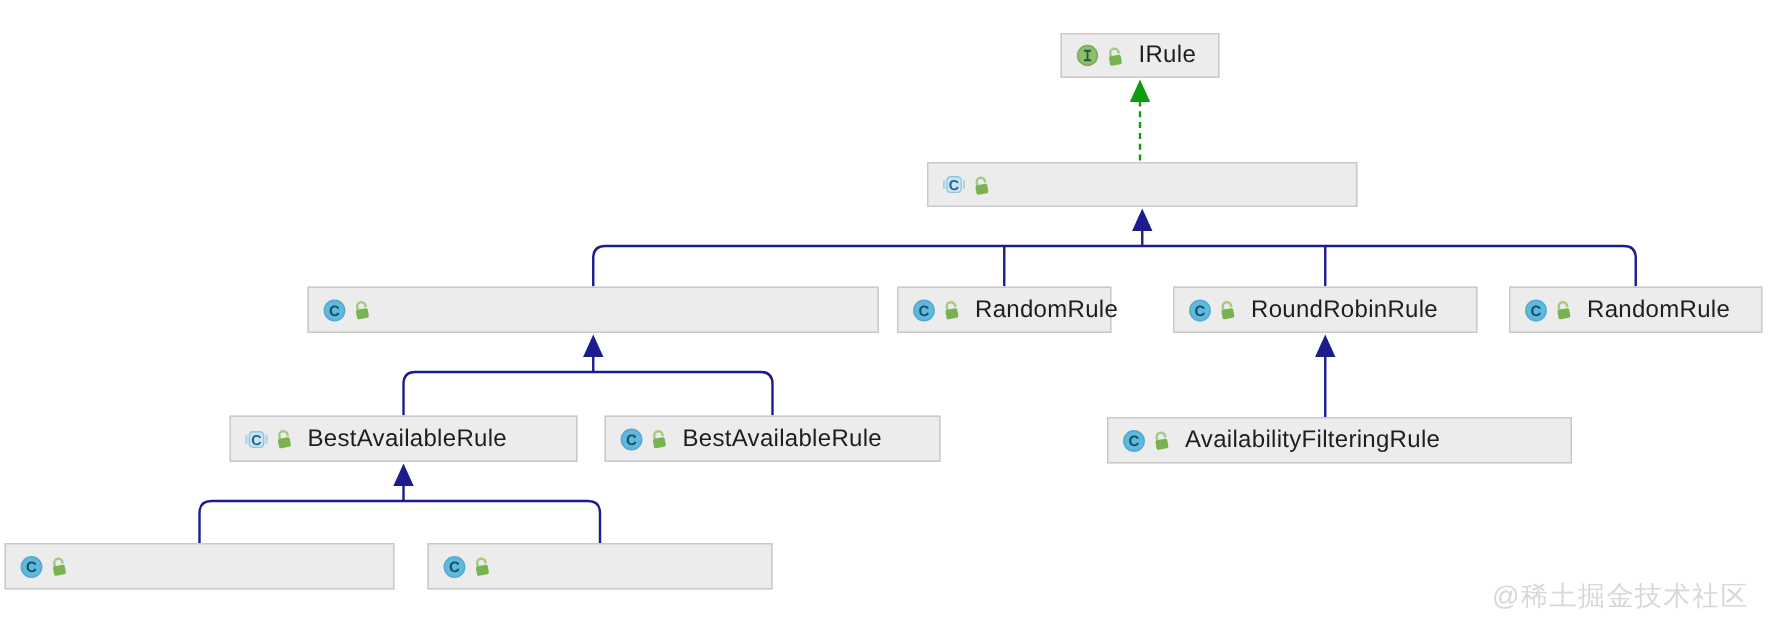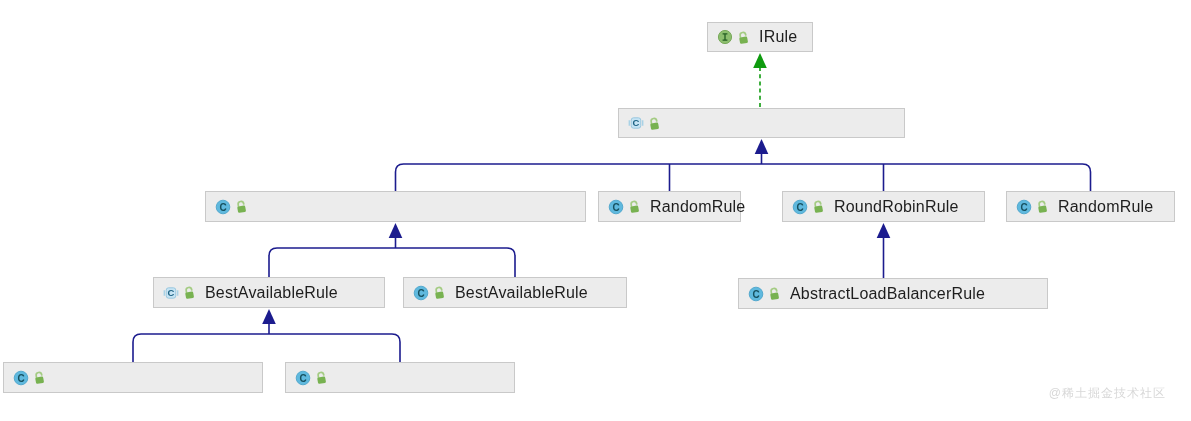--- a/index.html
+++ b/index.html
@@ -28,21 +28,21 @@
   .node .label{
     margin-left:9px;
     font-size:16px;
     color:#1e1e1e;
     letter-spacing:0.2px;
   }
   #watermark{
     position:absolute;
     right:25px;
     top:385px;
-    font-size:12px;
+    font-size:18px;
     color:#d8d8d8;
     z-index:3;
     letter-spacing:1px;
   }
 </style>
 </head>
 <body>
 
 <div id="stage">
   <svg id="edges" width="1191" height="421">
@@ -207,21 +207,21 @@
           </svg>
         </span>
         <span class="icon">
           <svg width="13" height="15" viewBox="0 0 13 15">
             <g transform="rotate(-10 6.5 9)">
               <path d="M3.8 7.4 V5.2 a2.8 2.8 0 0 1 5.6 0 V6.1" stroke="#a4cc83" stroke-width="1.7" fill="none"></path>
               <rect x="2.4" y="7" width="8" height="6.4" rx="1.3" fill="#78b251"></rect>
             </g>
           </svg>
         </span>
-        <span class="label">AbstractLoadBalancerRule</span>
+        <span class="label">AvailabilityFilteringRule</span>
       </div>
       <div class="node" style="left: 3px; top: 362px; width: 260px; height: 31px;">
         <span class="icon">
           <svg width="16" height="16" viewBox="0 0 16 16">
             <circle cx="8" cy="8" r="6.8" fill="#5fb9de" stroke="#54a9ce"></circle>
             <text x="8" y="11.6" text-anchor="middle" font-family="Liberation Sans, sans-serif" font-size="10" font-weight="bold" fill="#16505f">C</text>
           </svg>
         </span>
         <span class="icon">
           <svg width="13" height="15" viewBox="0 0 13 15">

